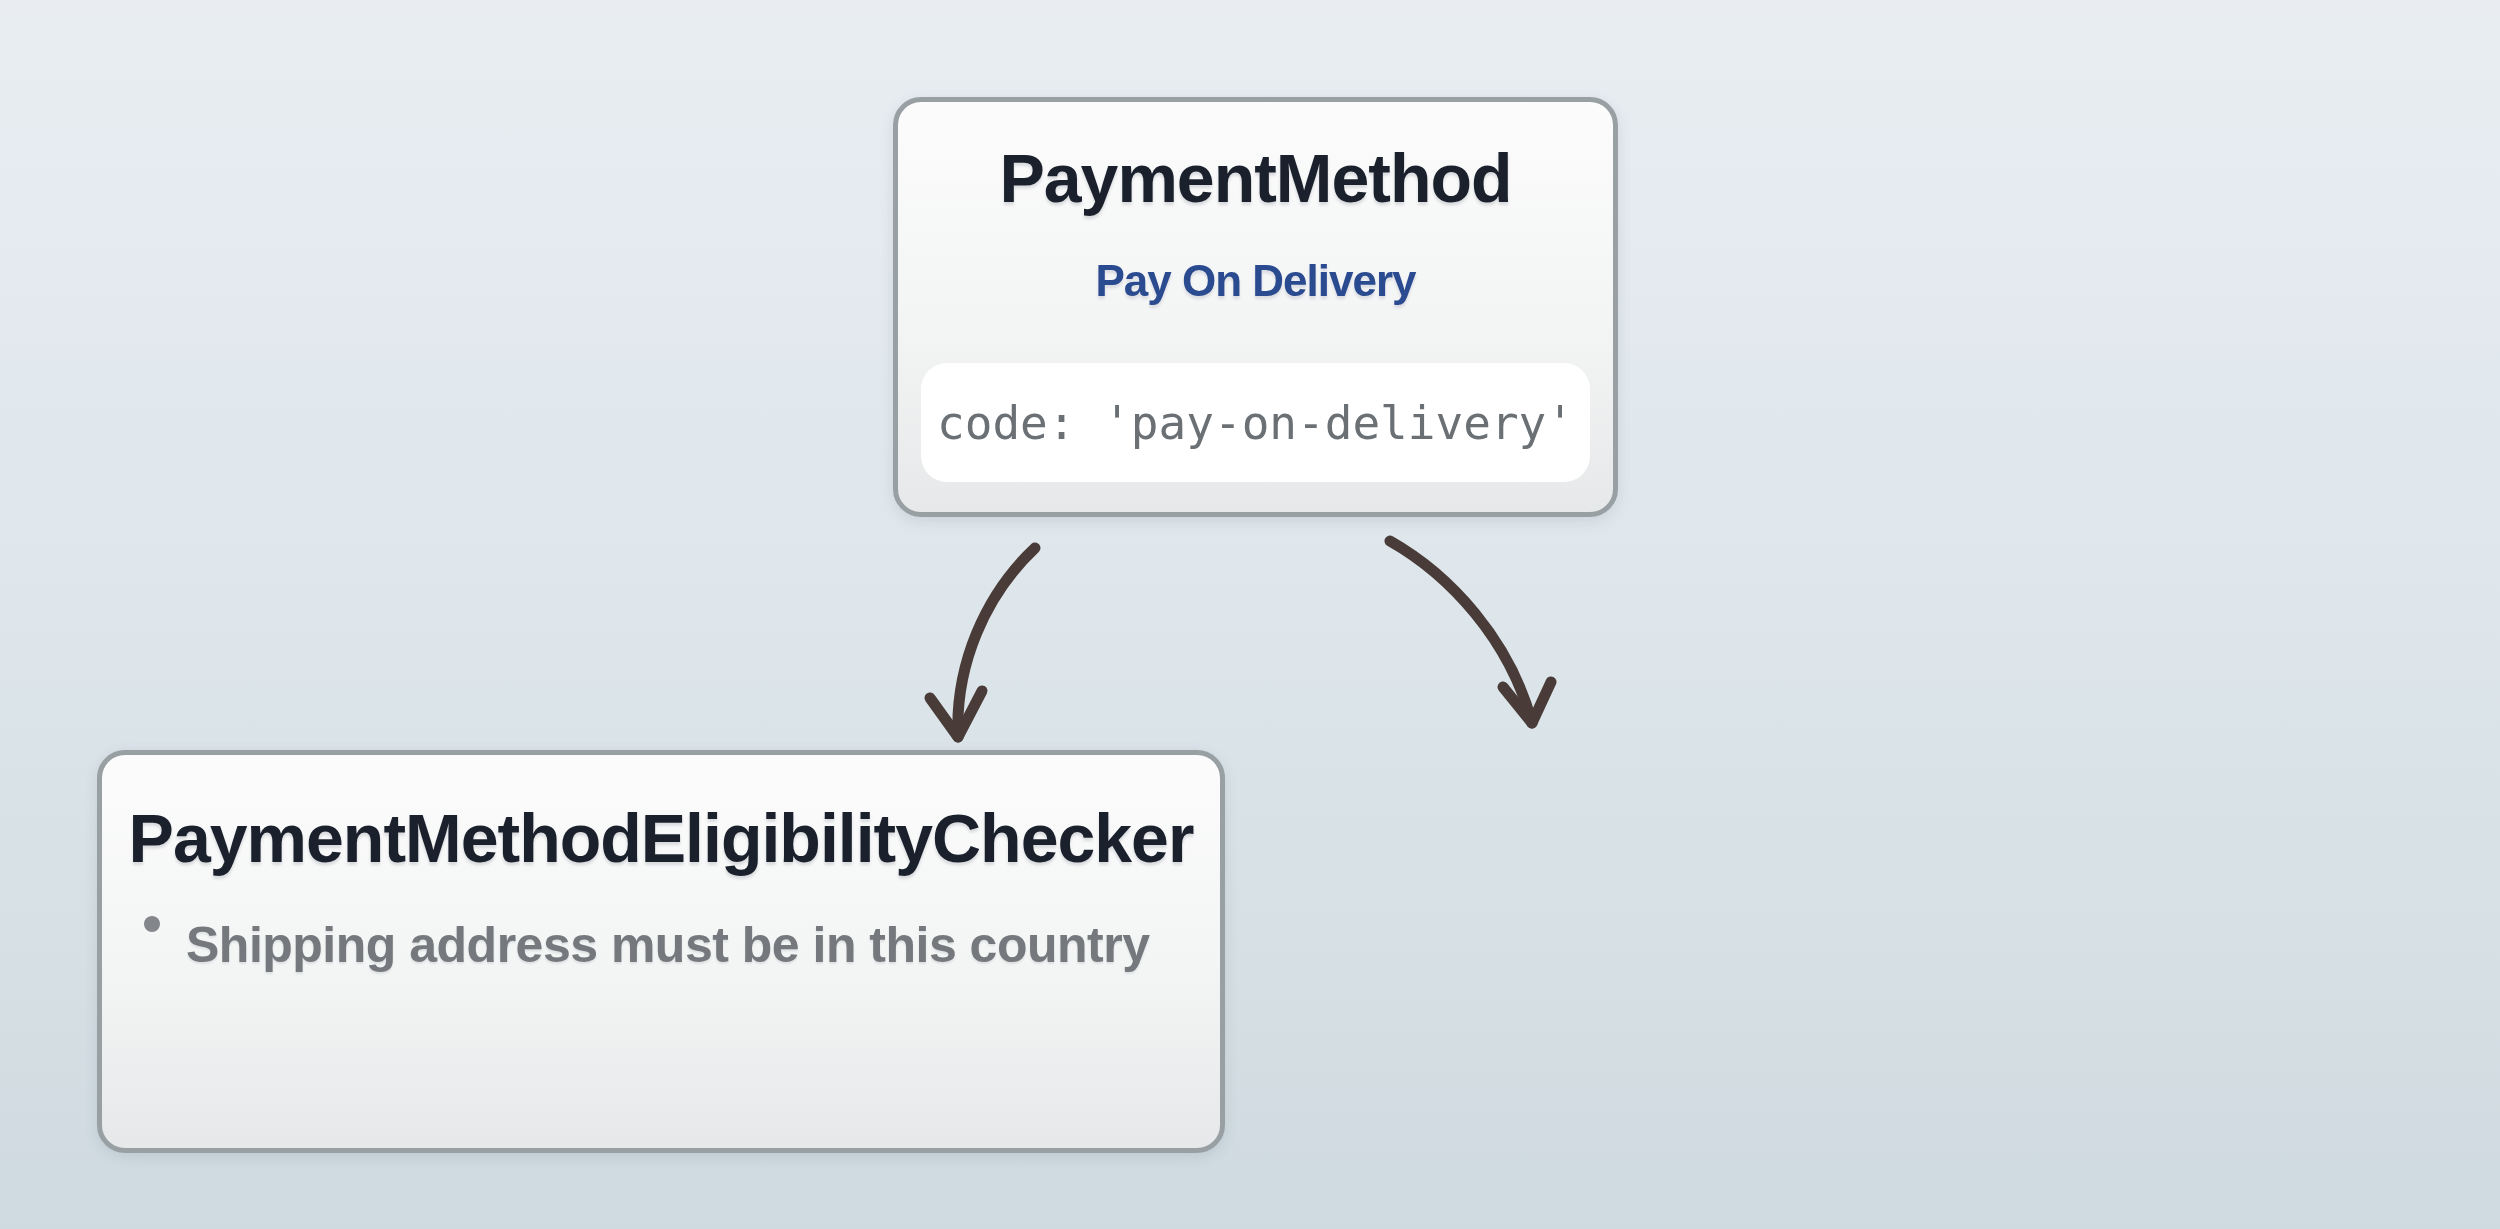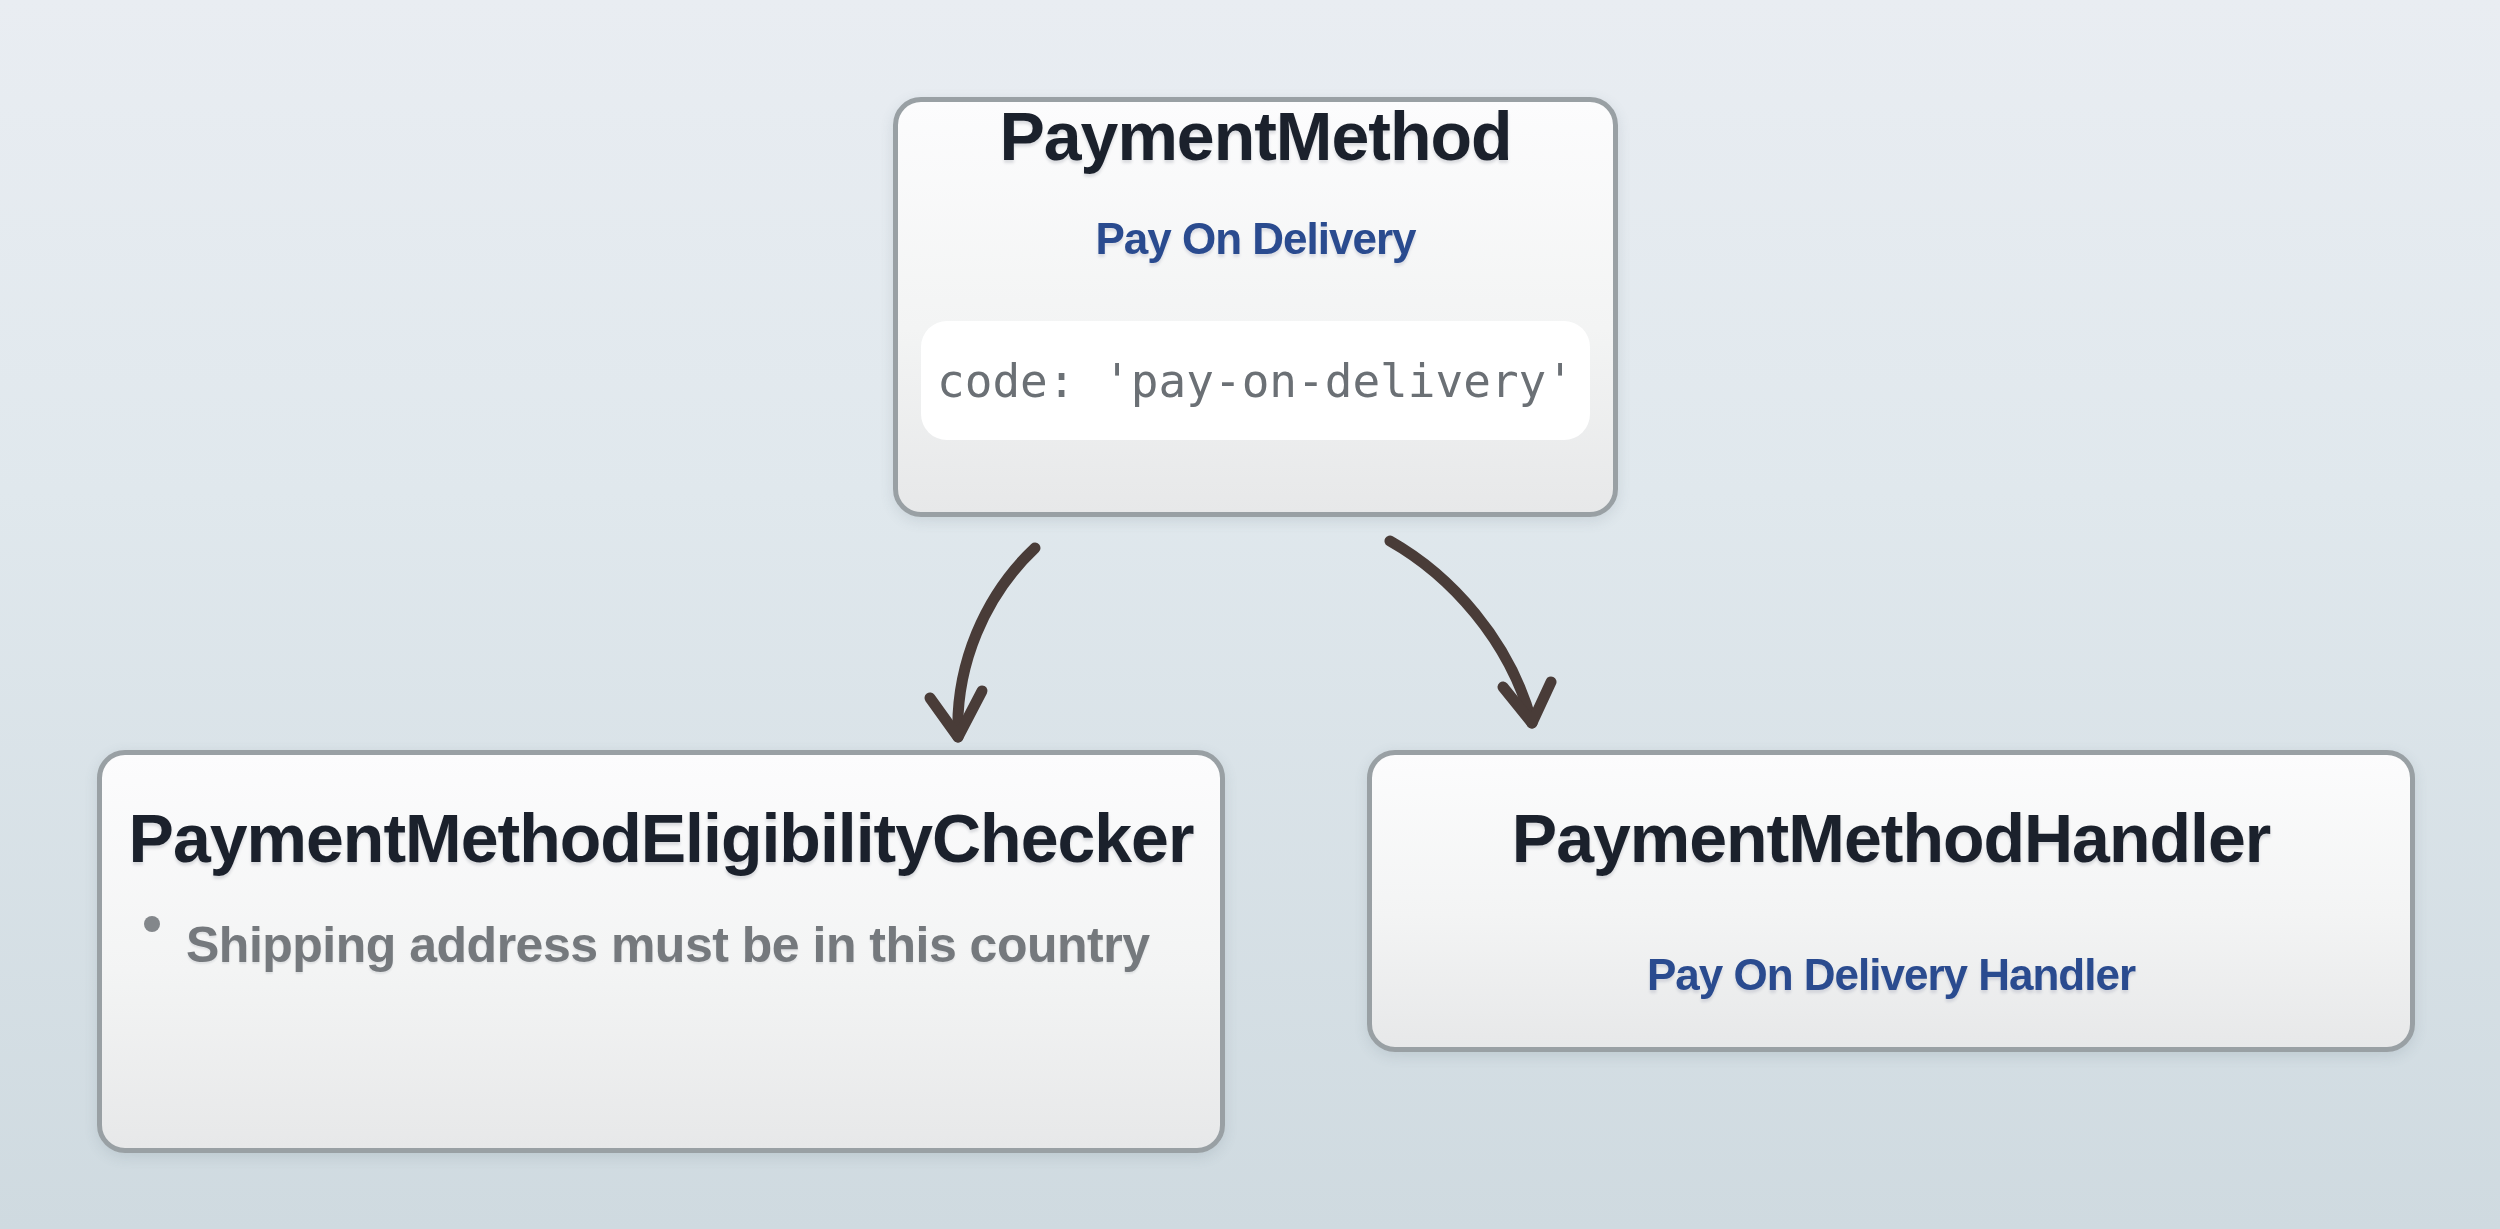--- a/index.html
+++ b/index.html
@@ -20,21 +20,21 @@
     position: absolute;
     box-sizing: border-box;
     border: 5px solid #99a0a4;
     border-radius: 28px;
     background: linear-gradient(180deg, #fcfcfd 0%, #f3f4f4 55%, #e7e8e9 100%);
     box-shadow: 0 4px 14px rgba(70, 90, 105, 0.14);
     display: flex;
     flex-direction: column;
     align-items: center;
   }
-  .card--top   { left: 893px;  top: 97px;  width: 725px;  height: 420px; }
+  .card--top   { left: 893px;  top: 97px;  width: 725px;  height: 420px; padding-top: 42px; }
   .card--left  { left: 97px;   top: 750px; width: 1128px; height: 403px; padding-top: 49px; }
   .card--right { left: 1367px; top: 750px; width: 1048px; height: 302px; padding-top: 49px; }
 
   .title {
     font-size: 68px; font-weight: bold; line-height: 68px;
     letter-spacing: -1px; color: #1b212c; white-space: nowrap;
     text-shadow: 0 3px 3px rgba(40, 50, 70, 0.15);
   }
   .subtitle {
     font-size: 44px; font-weight: bold; line-height: 68px;
@@ -95,18 +95,14 @@
   </div>
 
   <div class="card card--left">
     <div class="title">PaymentMethodEligibilityChecker</div>
     <div class="bullet-row">
       <span class="bullet-dot"></span>
       <span class="bullet-text">Shipping address must be in this country</span>
     </div>
   </div>
 
-  <div class="card card--right">
-    <div class="title">PaymentMethodHandler</div>
-    <div class="subtitle">Pay On Delivery Handler</div>
-  </div>
 
 </div>
 
 </body></html>

